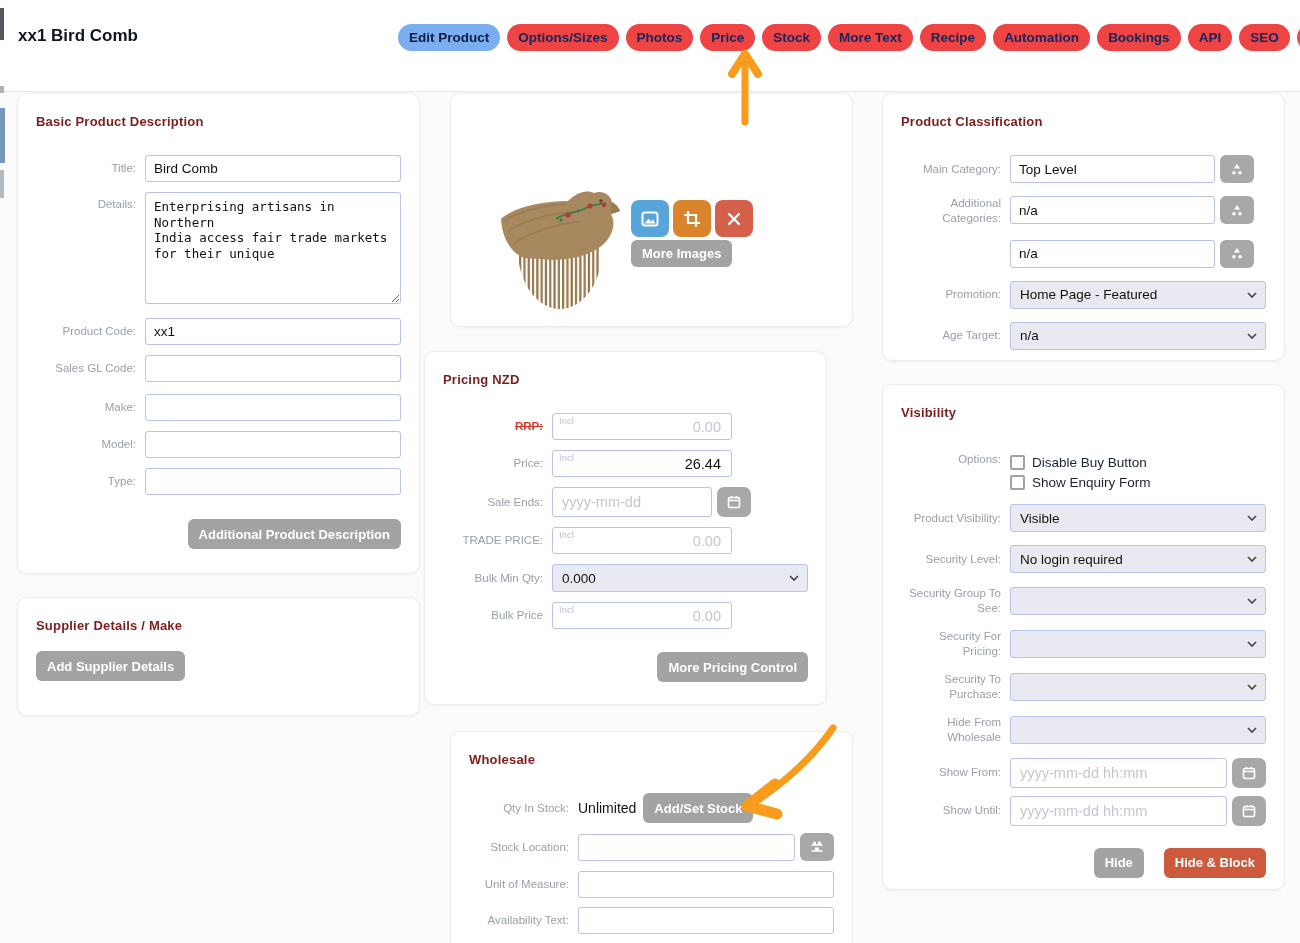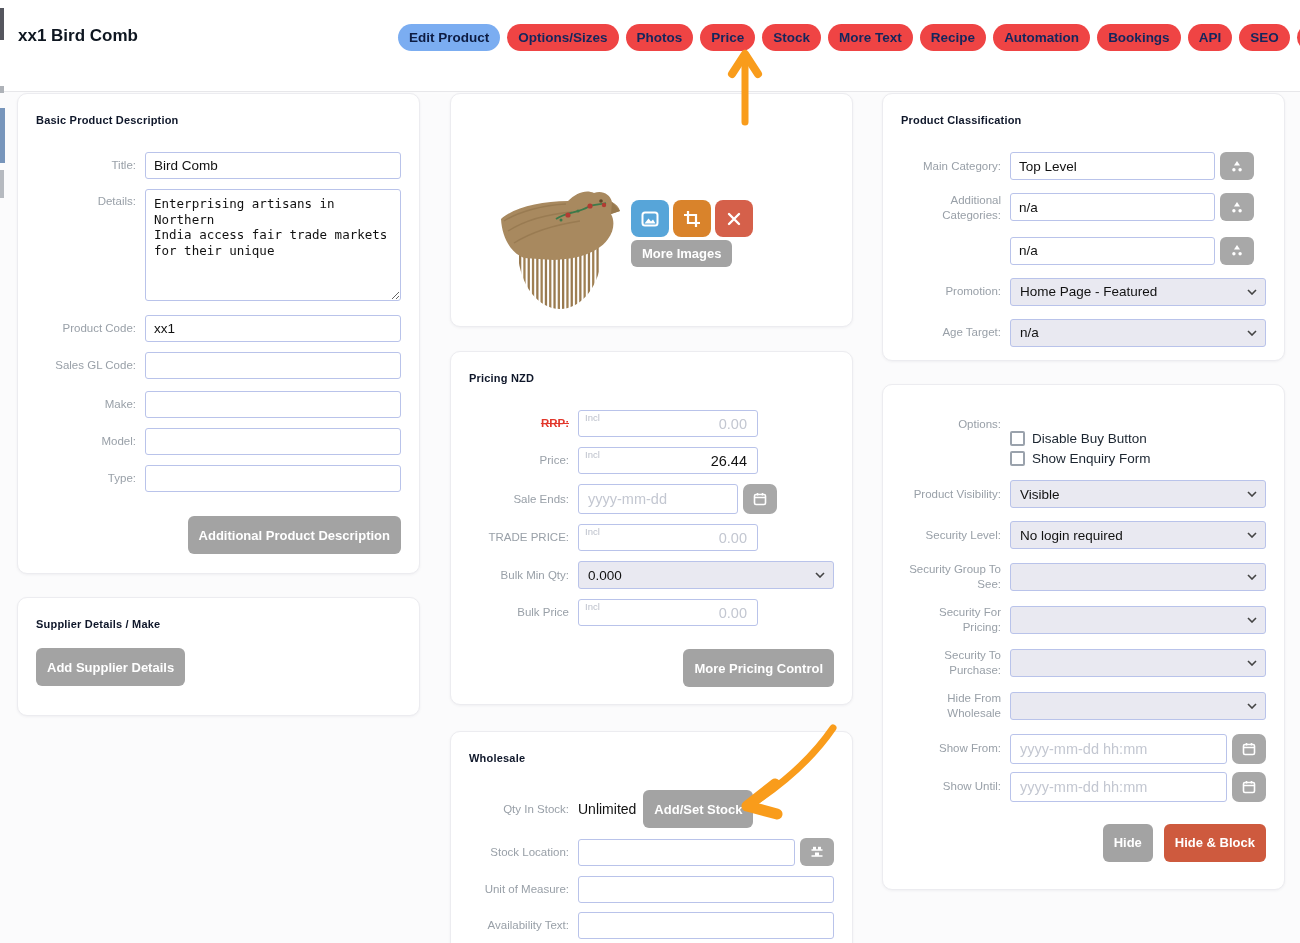--- a/index.html
+++ b/index.html
@@ -14,21 +14,21 @@
   .page-title { position:absolute; left:18px; top:26px; font-size:17px; font-weight:700; color:#0e1620; }
   .tabs { position:absolute; left:398px; top:24px; display:flex; gap:7px; }
   .tab { height:27px; padding:0 11px; border-radius:14px; display:flex; align-items:center;
          font-size:13.5px; font-weight:700; color:#14265c; background:#ef4444; cursor:pointer; white-space:nowrap; }
   .tab.active { background:#7badf1; color:#0d1c42; }
   .tax-row { position:absolute; right:14px; top:66px; display:flex; align-items:center; gap:6px; }
   .tax-row .tax-lbl { font-size:13px; color:#1c2733; }
   
   .card { position:absolute; background:#fff; border:1px solid #ececf0; border-radius:10px;
           box-shadow:0 1px 3px rgba(25,25,50,.05); }
-  .card h2 { font-size:11px; font-weight:700; color:#0f172a; margin:20px 18px 0 18px; letter-spacing:.2px; }
+  .card h2 { font-size:13px; font-weight:700; color:#7f1d1d; margin:20px 18px 0 18px; letter-spacing:.2px; }
   .row { display:flex; align-items:center; padding:0 18px; margin-top:10px; }
   .row.top { align-items:flex-start; }
   .row.mt-lg { margin-top:26px; }
   .row.end { justify-content:flex-end; }
   .lbl { width:100px; flex:none; text-align:right; font-size:11.5px; color:#99a0a8;
          margin-right:9px; line-height:1.3; }
   .row.top .lbl { padding-top:5px; }
   .inp { border:1px solid #b9c3ea; border-radius:3px; height:27px; font-size:13.5px;
          padding:0 8px; color:#111; background:#fff; font-family:"Liberation Sans",sans-serif; width:273px; }
   .inp.flex { flex:1; width:auto; }
@@ -42,27 +42,27 @@
                 font-family:"Liberation Sans",sans-serif; }
   .dinp { border:1px solid #b9c3ea; border-radius:3px; height:30px; font-size:14.5px;
           padding:0 9px; color:#111; width:160px; font-family:"Liberation Sans",sans-serif; }
   .sel { position:relative; height:28px; border:1px solid #b9c3ea; border-radius:3px;
          background:#e9e9f1; display:flex; align-items:center; padding:0 26px 0 9px;
          font-size:13.5px; color:#111; width:273px; cursor:pointer; }
   .sel .chev { position:absolute; right:8px; top:50%; transform:translateY(-50%); }
   .gbtn { background:#a3a3a3; color:#fff; font-weight:700; font-size:13px; border:none;
           border-radius:6px; padding:0 11px; height:27px; cursor:pointer;
           font-family:"Liberation Sans",sans-serif; white-space:nowrap; }
-  .gbtn.tall { height:38px; }
+  .gbtn.tall { height:30px; }
   .rbtn { background:#ce5a3e; }
   .icon-btn { flex:none; width:34px; height:28px; background:#a8a8a8; border:none; border-radius:6px;
               display:flex; align-items:center; justify-content:center; margin-left:5px; cursor:pointer; }
   .cal-btn { width:34px; height:30px; border-radius:7px; }
   .chk-row { display:flex; align-items:center; gap:7px; margin-top:5px; }
-  .chk-row:first-child { margin-top:16px; }
+  .chk-row:first-child { margin-top:5px; }
   .chk { width:15px; height:15px; border:2px solid #9aa2ac; border-radius:2px; background:#fff;
          appearance:none; -webkit-appearance:none; cursor:pointer; flex:none; }
   .chk-lbl { font-size:13.5px; color:#1b2530; font-weight:500; }
   
   .photo-box { position:absolute; left:17px; top:63px; width:158px; height:155px; background:#fff; }
   .pbtns { position:absolute; left:180px; top:106px; display:flex; gap:4px; }
   .pbtn { width:38px; height:37px; border:none; border-radius:8px; display:flex;
           align-items:center; justify-content:center; cursor:pointer; }
   .pbtn.blue { background:#57a5d9; } .pbtn.orange { background:#d9832b; } .pbtn.red { background:#d5604a; }
   .more-images { position:absolute; left:180px; top:146px; height:27px; }
@@ -221,21 +221,21 @@
     </button>
     <button class="pbtn red">
       <svg width="16" height="16" viewBox="0 0 16 16">
         <path d="M3 3 L13 13 M13 3 L3 13" stroke="#fff" stroke-width="2.4" stroke-linecap="round"></path>
       </svg>
     </button>
   </div>
   <button class="gbtn more-images">More Images</button>
 </div>
 
-<div class="card" style="left:450px;top:351px;width:403px;height:354px">
+<div class="card" style="left:424px;top:351px;width:403px;height:354px">
   <h2>Pricing NZD</h2>
   <div class="row mt-lg">
     <span class="lbl" style="color:#e2372b;text-decoration:line-through;font-weight:700">RRP:</span>
     <div class="pinp">
       <span class="incl">Incl</span>
       <input placeholder="0.00" style="">
     </div>
   </div>
   <div class="row">
     <span class="lbl">Price:</span>
@@ -360,20 +360,21 @@
     <div class="sel">
       <span>n/a</span>
       <svg class="chev" width="10" height="6">
           <polyline points="1,1 5,5 9,1" fill="none" stroke="#444" stroke-width="1.6"></polyline>
         </svg>
     </div>
   </div>
 </div>
 
 <div class="card" style="left:882px;top:384px;width:403px;height:506px">
+  <h2>Visibility</h2>
   <div class="row top mt-lg" style="margin-top:30px">
     <span class="lbl" style="padding-top:2px">Options:</span>
     <div>
       <div class="chk-row">
         <input type="checkbox" class="chk" style="">
         <span class="chk-lbl">Disable Buy Button</span>
       </div>
       <div class="chk-row">
         <input type="checkbox" class="chk" style="">
         <span class="chk-lbl">Show Enquiry Form</span>
@@ -443,17 +444,17 @@
   <div class="row" style="margin-top:8px">
     <span class="lbl">Show Until:</span>
     <input class="dinp" style="width: 219px;" placeholder="yyyy-mm-dd hh:mm">
     <button class="icon-btn cal-btn">
       <svg width="14" height="14" viewBox="0 0 14 14">
         <rect x="1.5" y="2.5" width="11" height="10" rx="1.5" fill="none" stroke="#fff" stroke-width="1.6"></rect>
         <path d="M1.5 5.5 H12.5 M4.5 1 V3.5 M9.5 1 V3.5" stroke="#fff" stroke-width="1.6"></path>
       </svg>
     </button>
   </div>
-  <div class="row end" style="margin-top:22px;gap:11px">
+  <div class="row end" style="margin-top:22px;gap:20px">
     <button class="gbtn tall">Hide</button>
     <button class="gbtn tall rbtn">Hide &amp; Block</button>
   </div>
 </div>
 
 </body></html>

